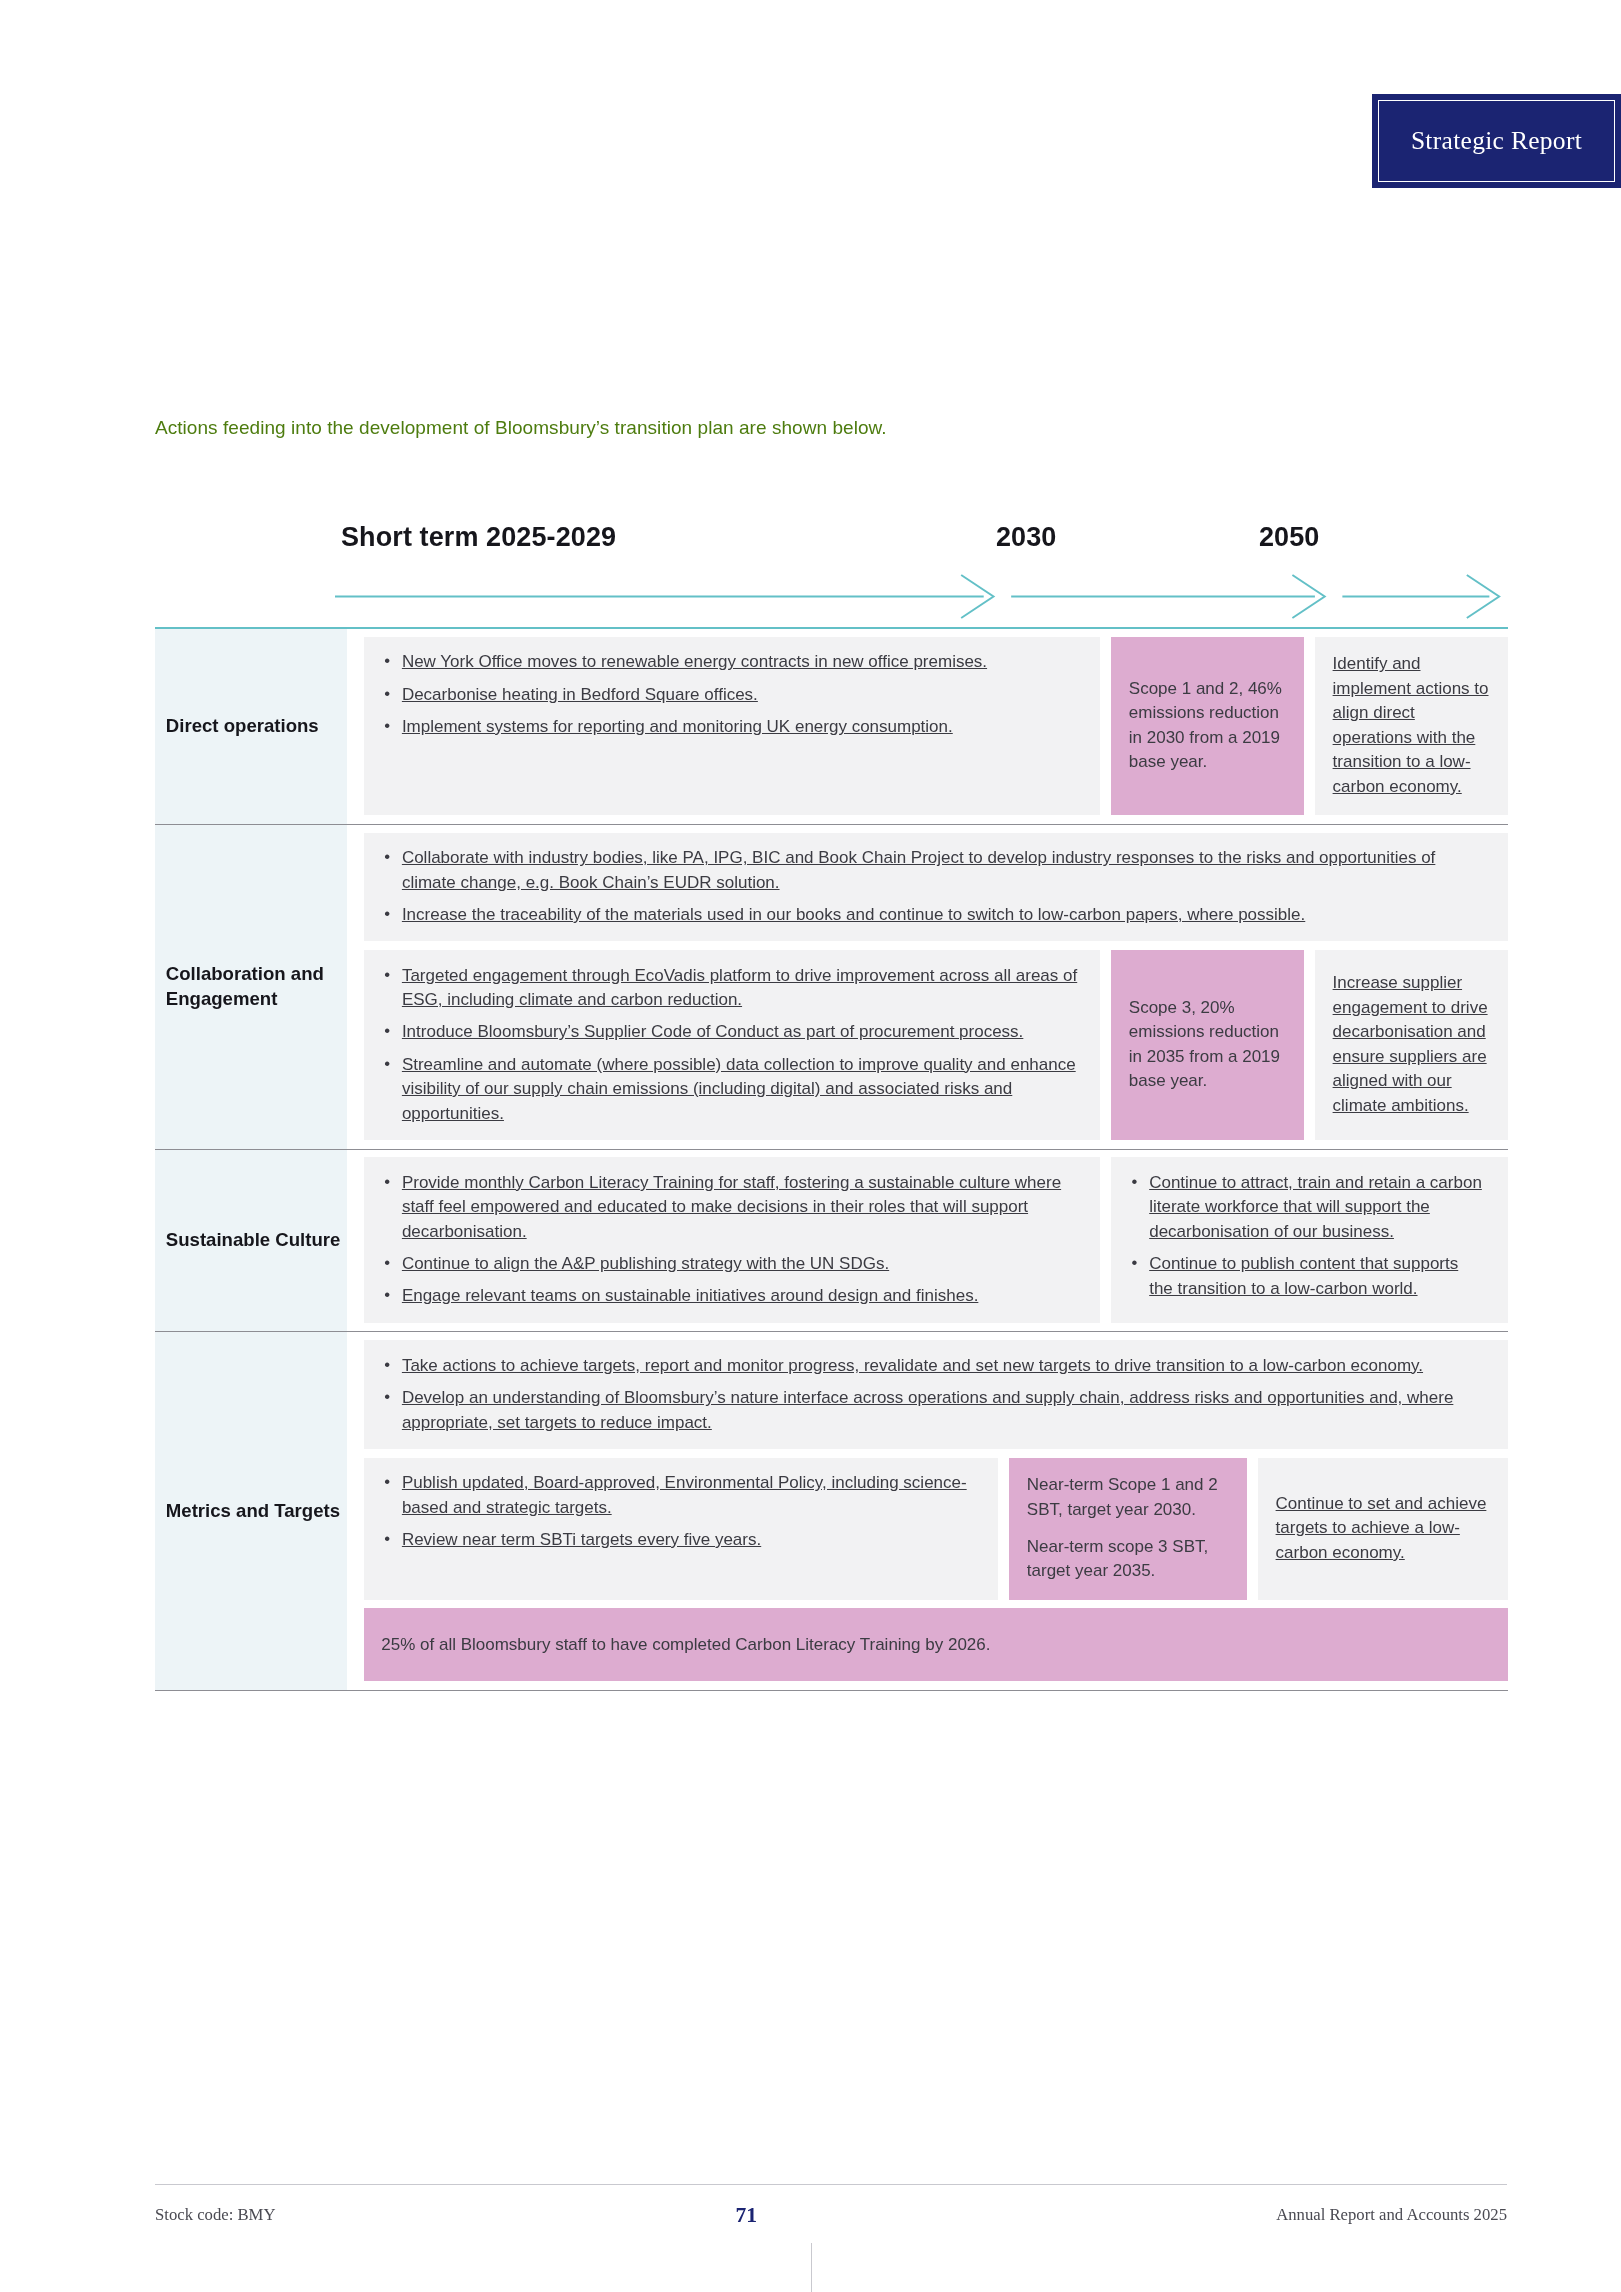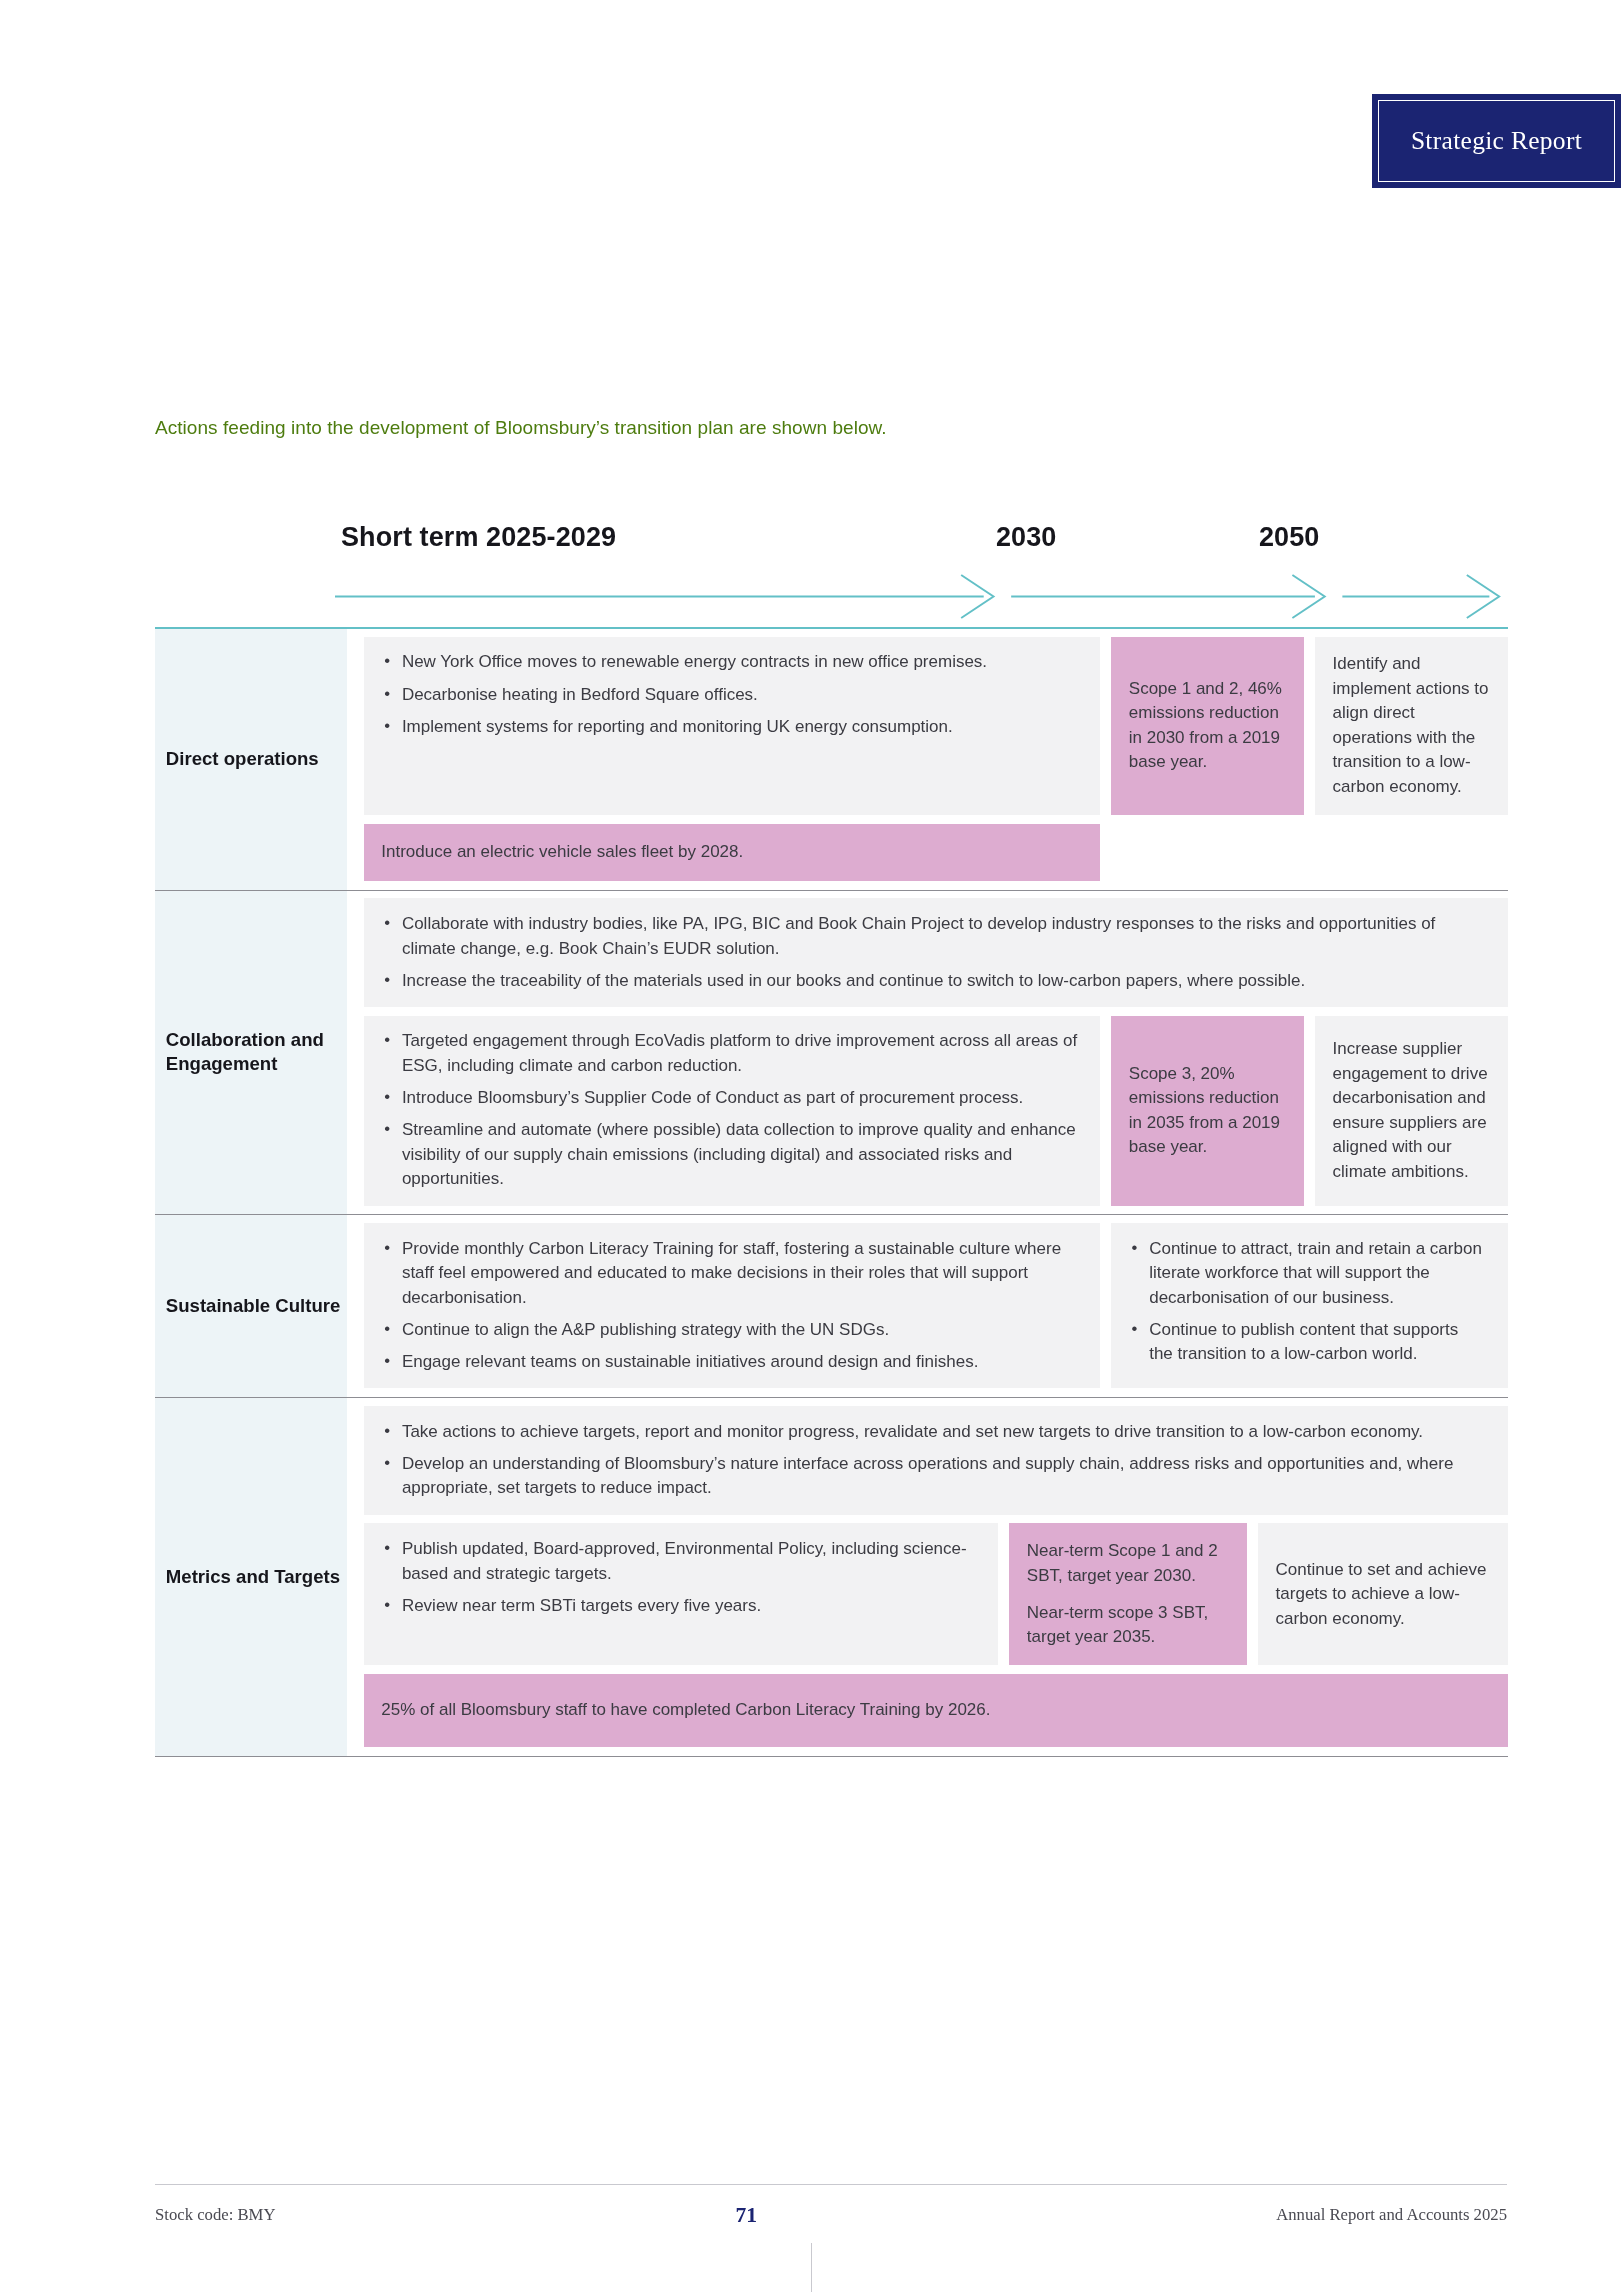--- a/index.html
+++ b/index.html
@@ -129,21 +129,21 @@
 
   .band {          
     display: flex;
     gap: 10.8px;
     align-items: stretch;
   }
 
   .box {
     box-sizing: border-box;
   }
-  .box.grey  { background: #f2f2f3; }
+  .box.grey  { background: #f2f2f3; text-decoration: underline; }
   .box.pink  { background: #ddacd0; }
   .box.white { background: #ffffff; }
 
   .pad-list { padding: 13.7px 21.6px 13.7px 17.6px; }
   .pad-text { padding: 15.7px 17.6px; display: flex; align-items: center; }
 
   ul.items {
     margin: 0;
     padding: 0 0 0 20.6px;
     list-style: none;
@@ -251,27 +251,20 @@
           </ul>
         </div>
         <div class="box pink w-2030 pad-text">
           <p class="para">Scope 1 and 2, 46% emissions reduction in 2030 from a 2019 base year.</p>
         </div>
         <div class="box grey w-2050 pad-text">
           <p class="para">Identify and implement actions to align direct operations with the transition to a low-carbon economy.</p>
         </div>
       </div>
 
-      <div class="band">
-        <div class="box pink w-main pad-text" style="min-height:57px">
-          <p class="para">Introduce an electric vehicle sales fleet by 2028.</p>
-        </div>
-        <div class="box white w-2030"></div>
-        <div class="box white w-2050"></div>
-      </div>
 
     </div>
   </div>
 
   <div class="row">
     <div class="cat">
       <div class="cat-label">Collaboration and Engagement</div>
     </div>
     <div class="body">
 

